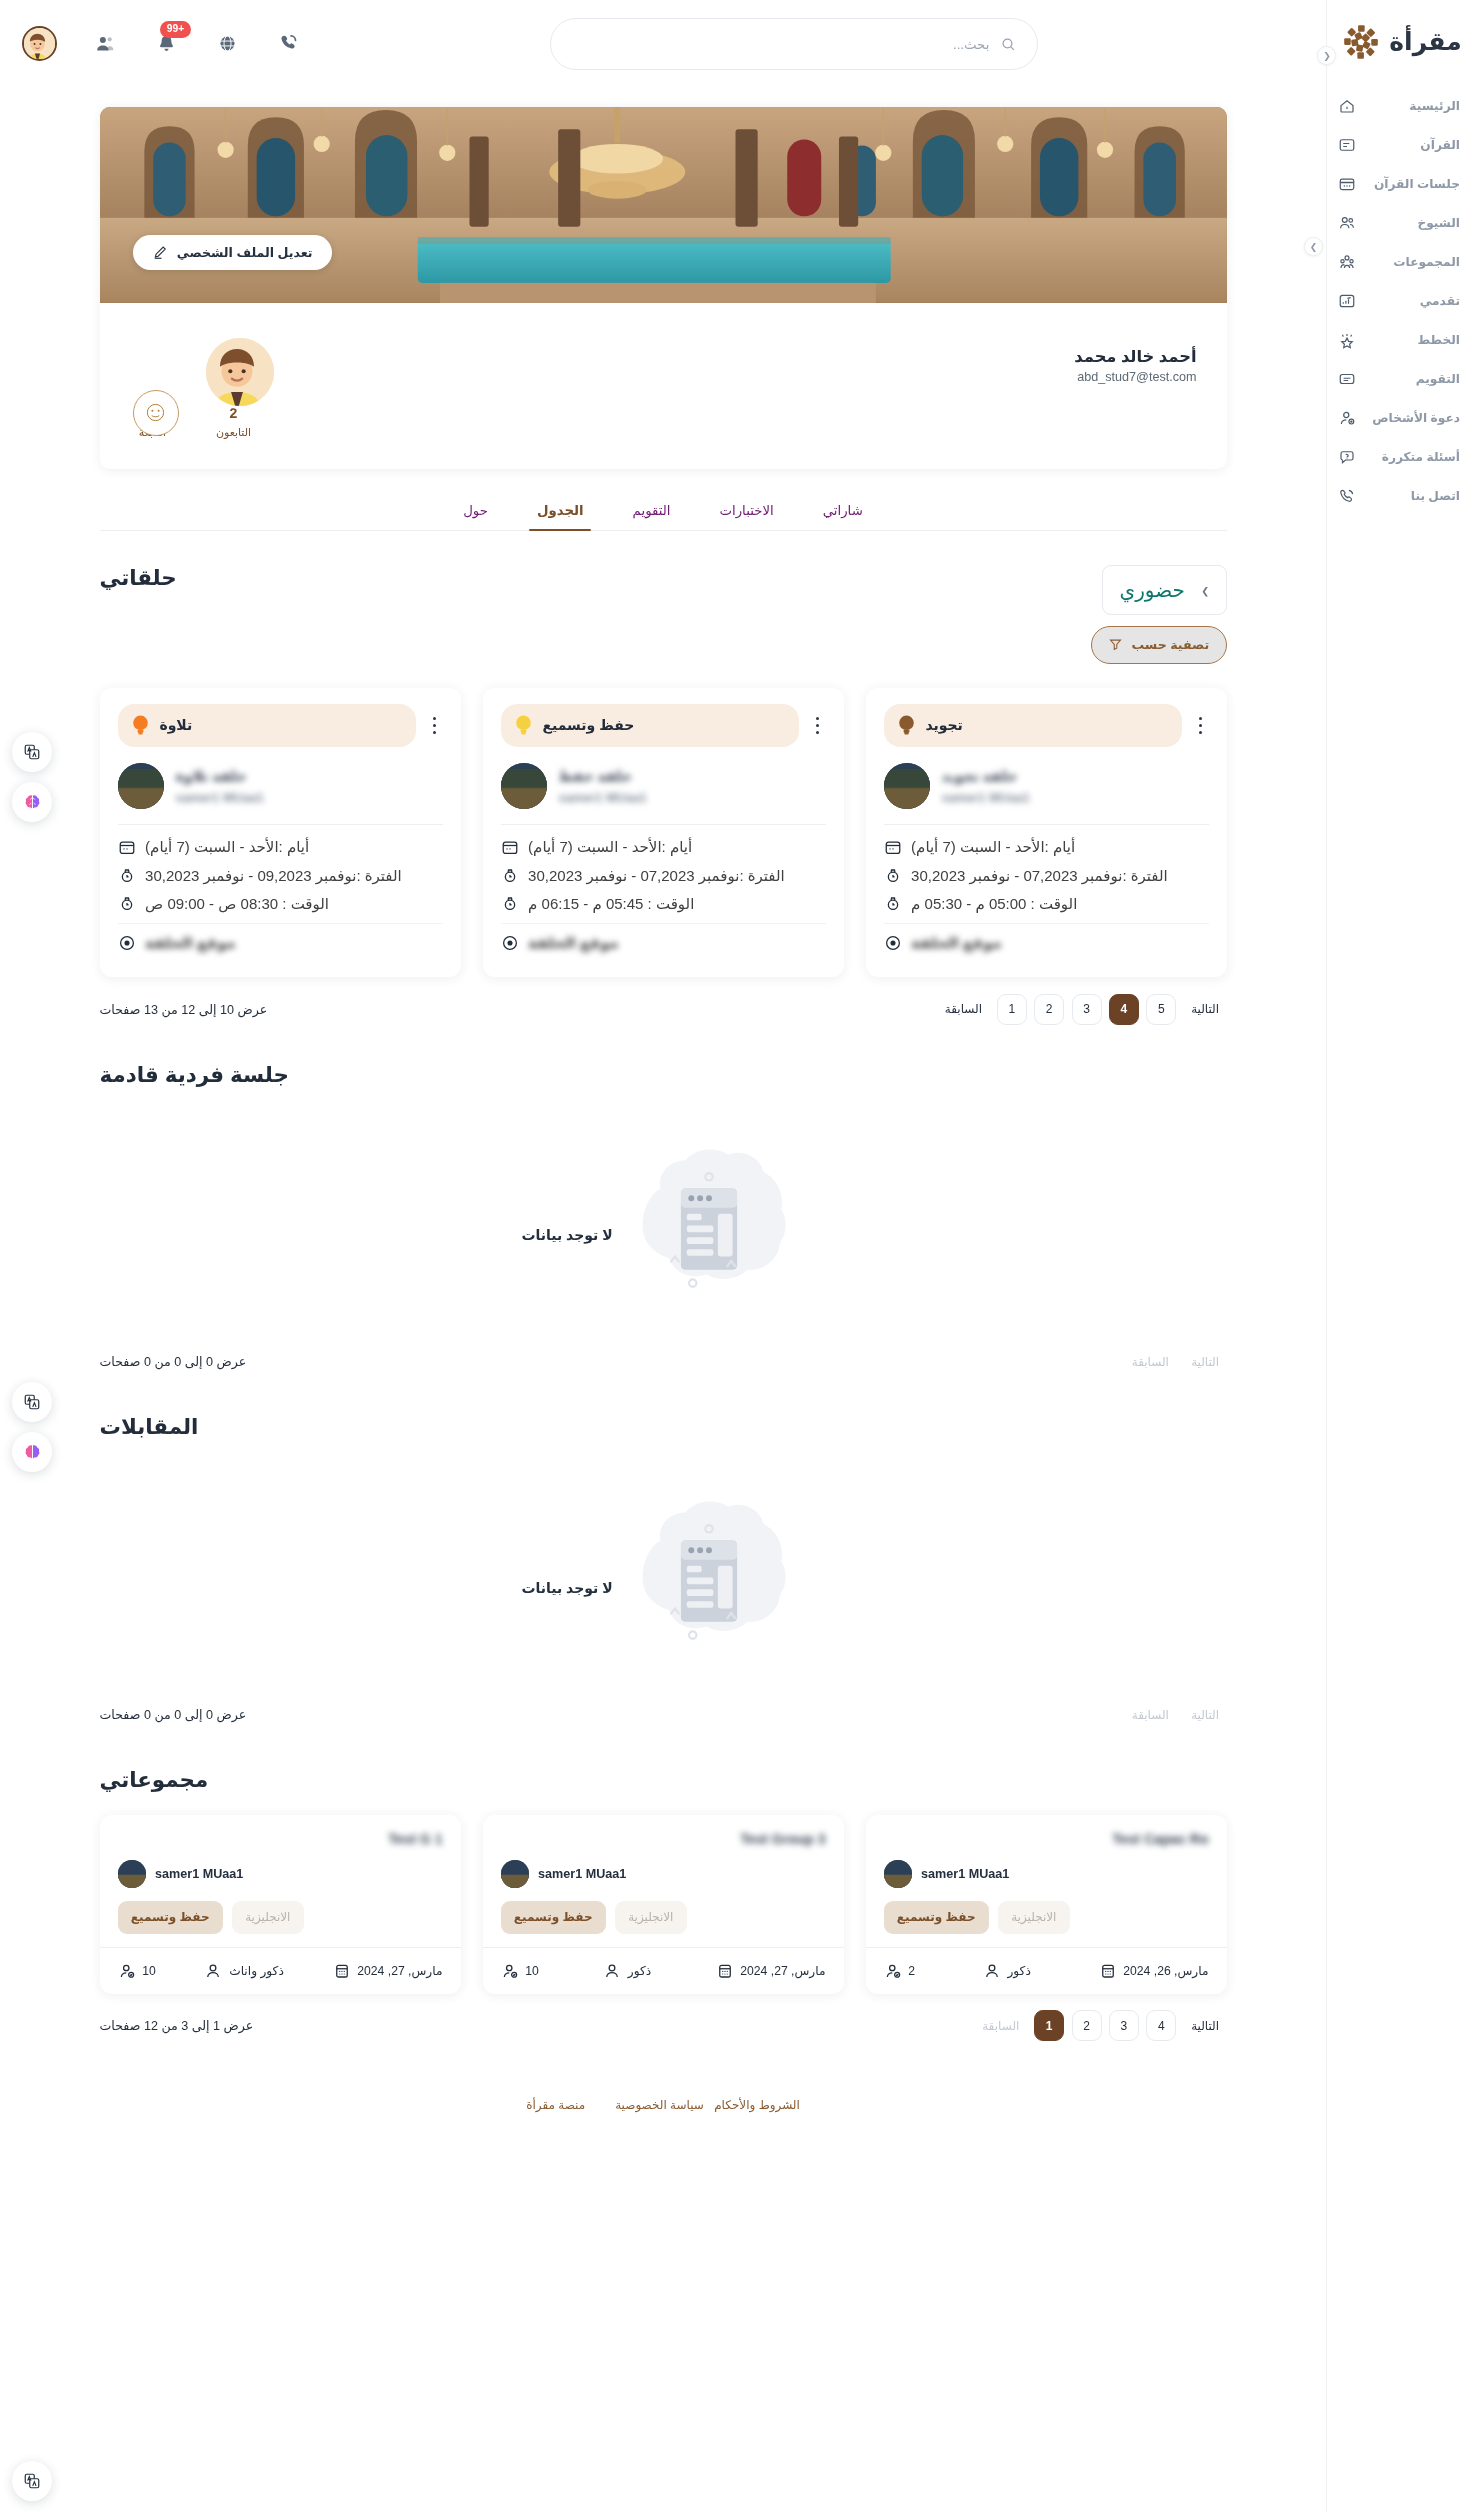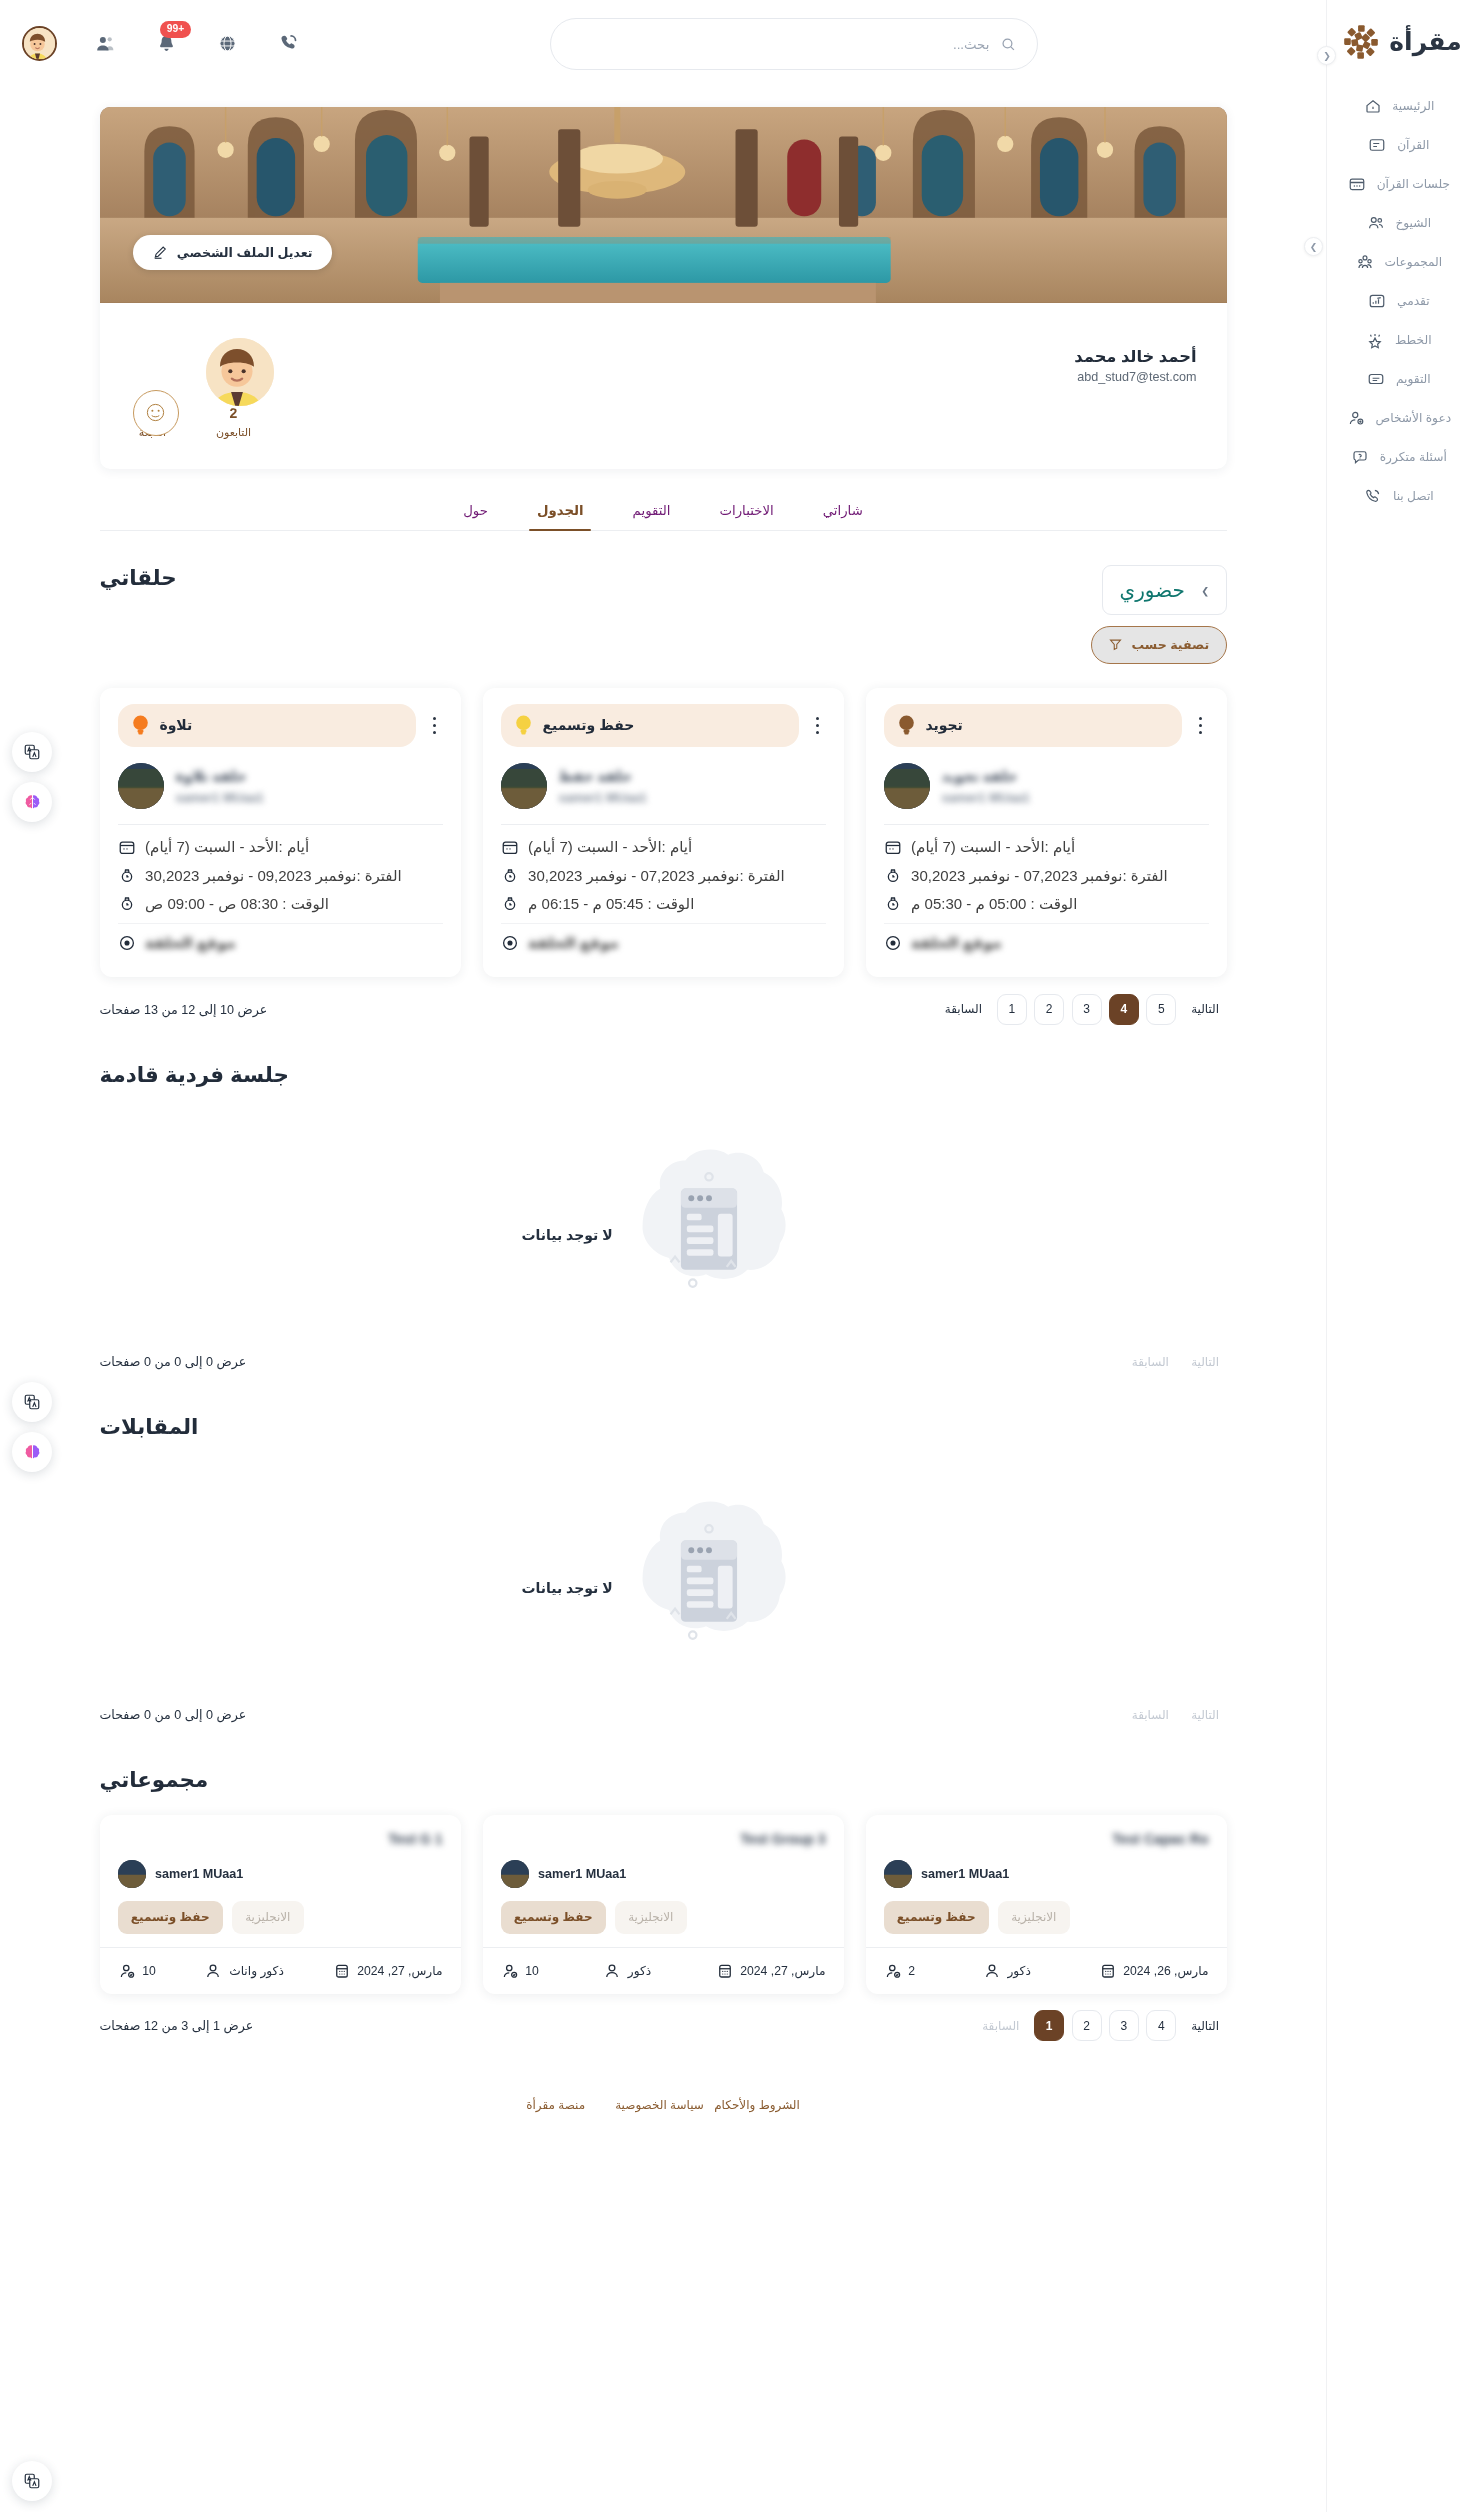--- a/index.html
+++ b/index.html
@@ -19,21 +19,22 @@
     z-index:30;
   }
   .brand{display:flex;align-items:center;justify-content:flex-start;
     gap:9px;padding:16.3px 16.3px 0 0;height:67px;}
   .brand-name{font-size:25px;font-weight:700;color:#2b3543;letter-spacing:-0.7px;}
   .logo-mark{width:38px;height:38px;position:relative;flex:0 0 38px;}
   .nav{margin-top:19px;display:flex;flex-direction:column;}
   .nav-item{
     display:flex;align-items:center;gap:10.3px;
     padding:0 18px 0 10.3px;height:39px;cursor:pointer;
-    justify-content:center;
+    justify-content:space-between;
+    font-weight:bold;
   }
   .nav-item .nav-label{
     font-size:12.2px;color:#8e99a8;white-space:nowrap;
   }
   .nav-item .nav-ico{
     width:19px;height:19px;flex:0 0 19px;display:flex;align-items:center;justify-content:center;
     color:#4d5b6b;
   }
   .collapse-btn{
     position:absolute;left:-9.6px;top:46px;width:19px;height:19px;border-radius:50%;

